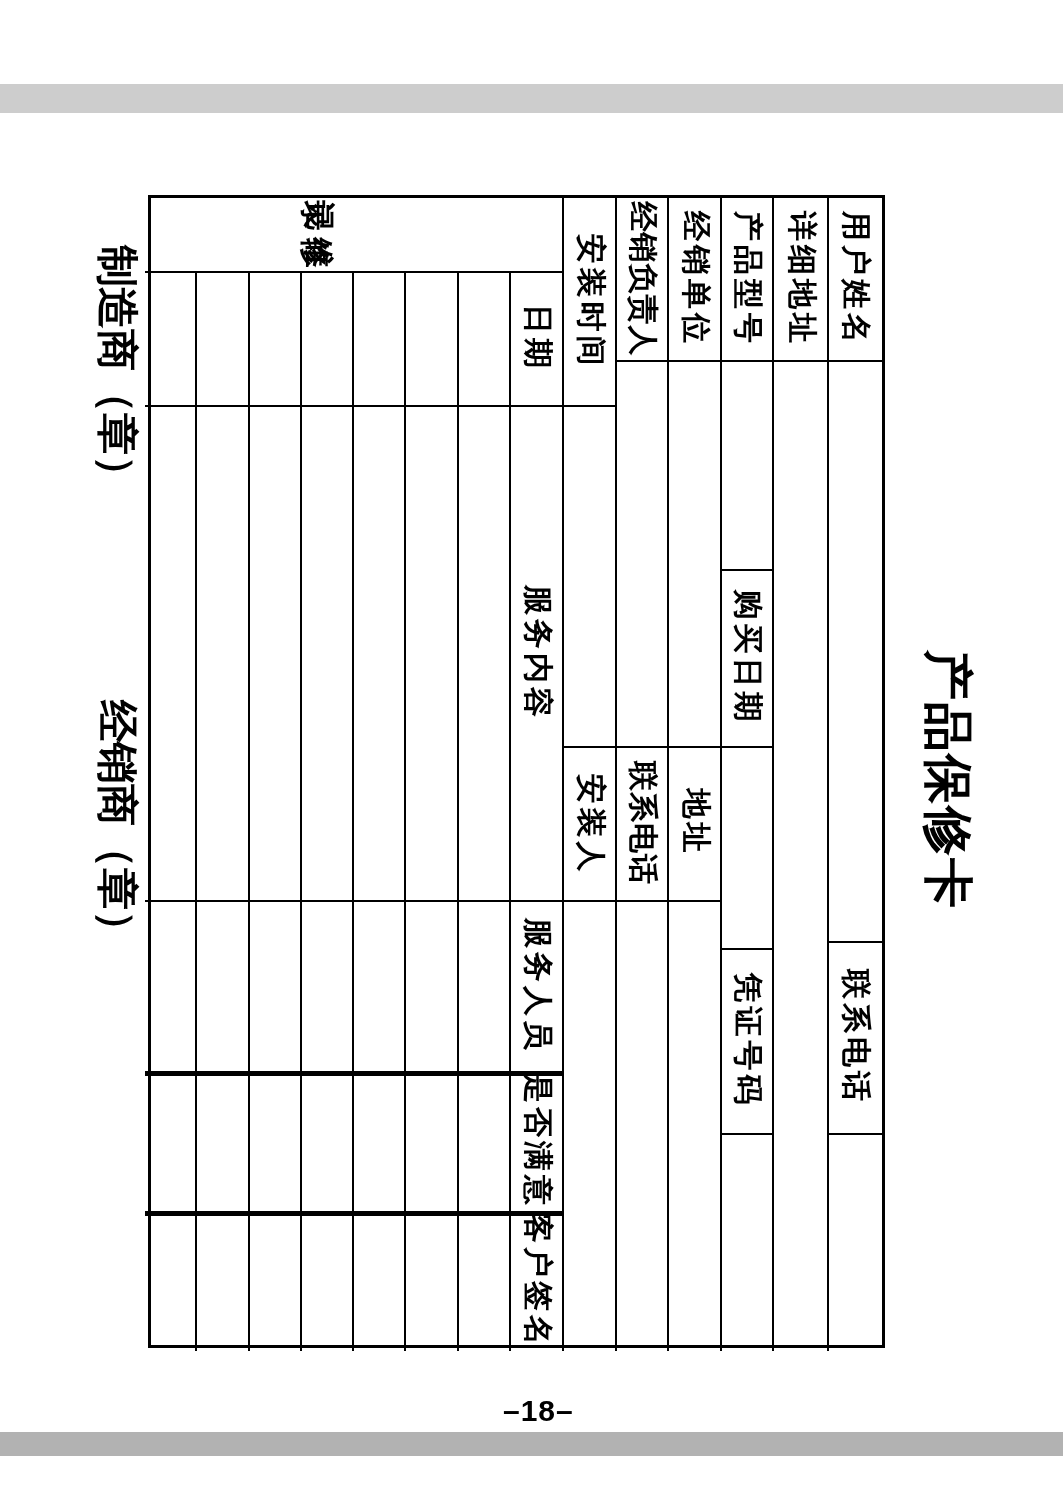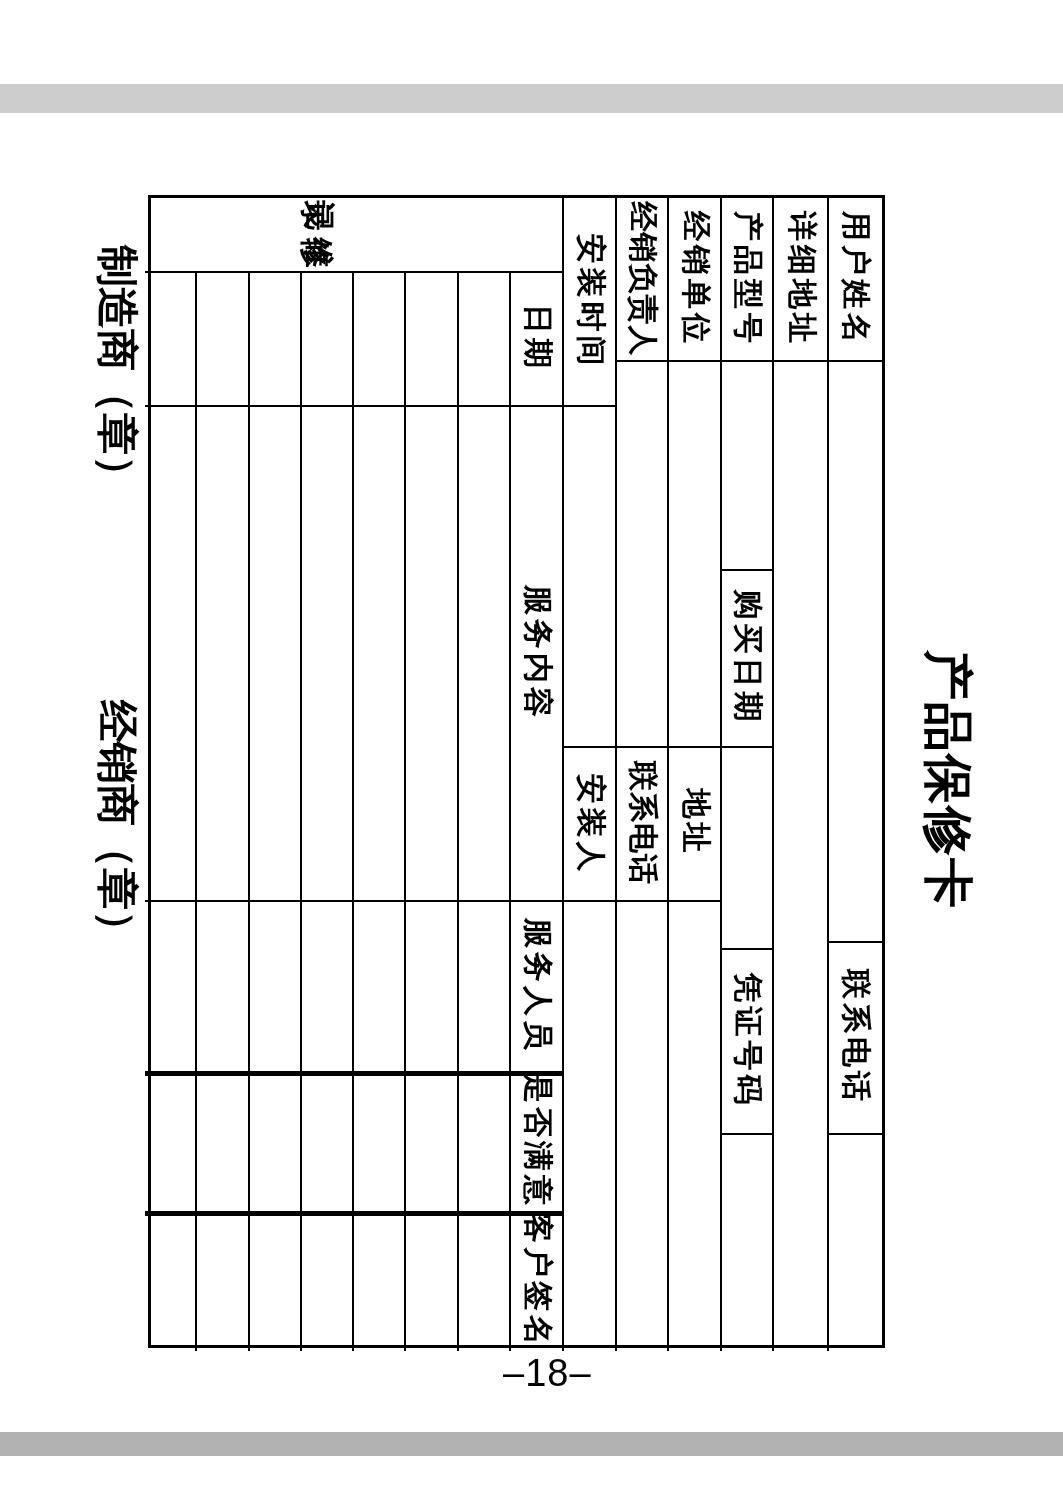--- a/index.html
+++ b/index.html
@@ -1,21 +1,21 @@
 <!DOCTYPE html>
 <html><head>
 <meta charset="utf-8">
 <style>
   html,body{margin:0;padding:0;}
   .page{position:relative;width:1063px;height:1500px;background:#ffffff;overflow:hidden;
         font-family:"Liberation Sans",sans-serif;color:#000;}
   .bar{position:absolute;left:0;width:1063px;}
   .bar.top{top:84px;height:29px;background:#cdcdcd;}
   .bar.bottom{top:1432px;height:24px;background:#b2b2b2;}
-  .page-number{position:absolute;left:503px;top:1352px;font-size:38px;font-weight:normal;
+  .page-number{position:absolute;left:503px;top:1394px;font-size:30px;font-weight:bold;
         letter-spacing:1px;}
   
   .stage{position:absolute;left:0;top:0;width:1500px;height:1063px;
          transform-origin:0 0;transform:translateX(1063px) rotate(90deg);}
   .doc-title{position:absolute;left:628px;top:82px;width:304px;text-align:center;
          font-size:50px;font-weight:bold;letter-spacing:2px;white-space:nowrap;}
   .wtable{position:absolute;left:195px;top:178px;width:1153px;height:737px;
          border:3px solid #000;box-sizing:border-box;}
   .cell{position:absolute;display:flex;align-items:center;justify-content:center;
         font-size:30px;font-weight:bold;letter-spacing:4px;white-space:nowrap;}

